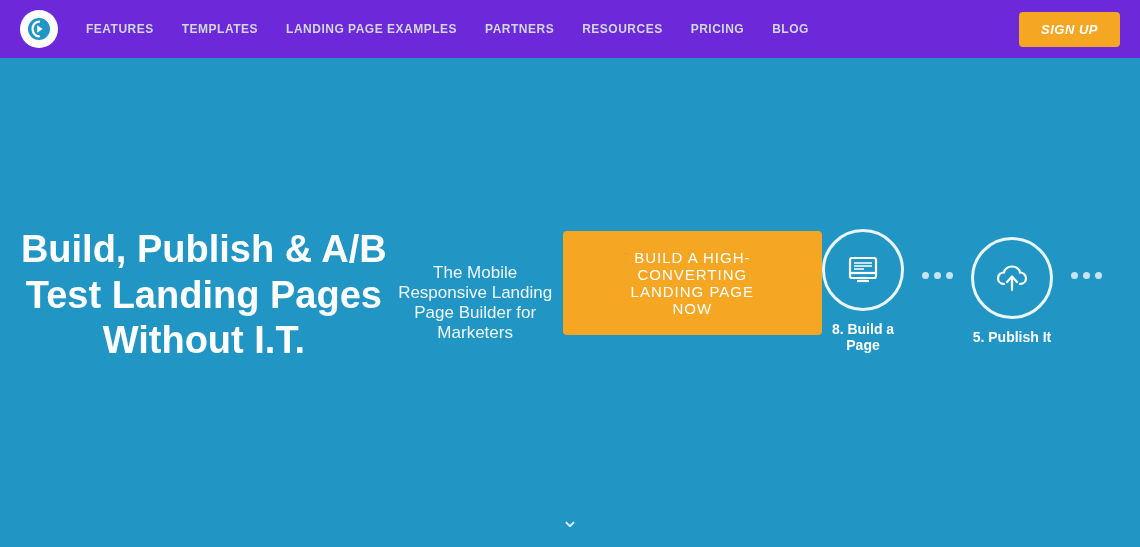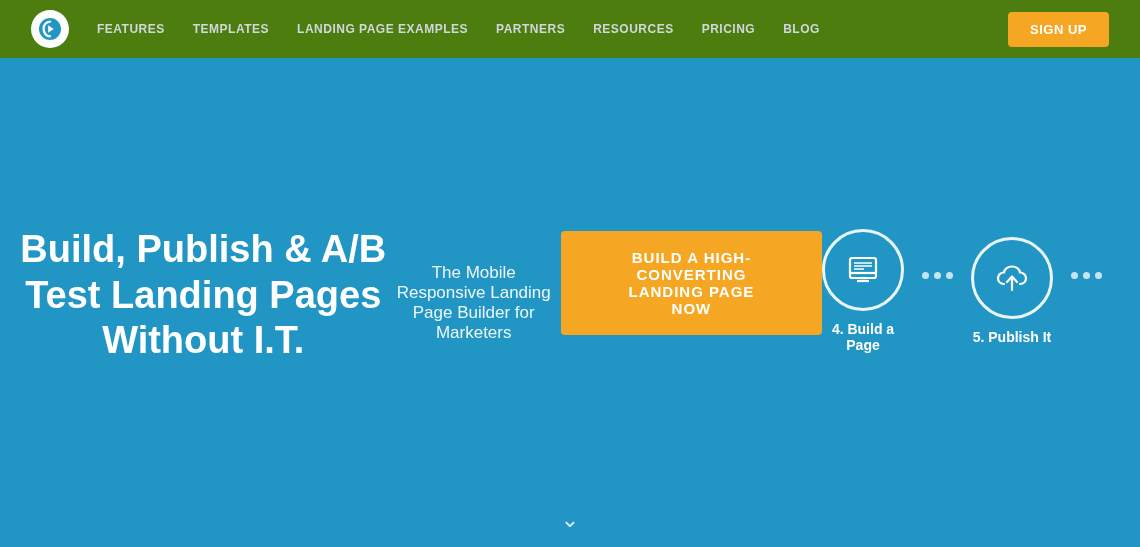--- a/index.html
+++ b/index.html
@@ -1,23 +1,23 @@
 <!DOCTYPE html>
 <html><head>
   <meta charset="utf-8">
   <style>
     * { margin: 0; padding: 0; box-sizing: border-box; }
     body { font-family: 'Arial', sans-serif; width: 1140px; height: 547px; overflow: hidden; }
 
     
     .navbar {
-      background-color: #4d7c0f;
-      display: flex;
-      align-items: center;
-      padding: 0 31px;
+      background-color: #6d28d9;
+      display: flex;
+      align-items: center;
+      padding: 0 20px;
       height: 58px;
     }
     .navbar-logo {
       width: 38px;
       height: 38px;
       border-radius: 50%;
       background-color: #fff;
       display: flex;
       align-items: center;
       justify-content: center;
@@ -48,20 +48,21 @@
       color: #fff;
       font-size: 13px;
       font-weight: 700;
       letter-spacing: 0.5px;
       padding: 10px 22px;
       border: none;
       border-radius: 4px;
       cursor: pointer;
       text-transform: uppercase;
       white-space: nowrap;
+      font-style: italic;
     }
 
     
     .hero {
       background-color: #2196c4;
       display: flex;
       flex-direction: row;
       align-items: center;
       justify-content: center;
       height: 489px;
@@ -80,21 +81,21 @@
     .hero-subtitle {
       color: rgba(255,255,255,0.92);
       font-size: 17px;
       font-weight: 400;
       text-align: center;
     }
     .hero-cta {
       background-color: #f5a623;
       color: #fff;
       font-size: 15px;
-      font-weight: 700;
+      font-weight: 400;
       letter-spacing: 1px;
       padding: 18px 52px;
       border: none;
       border-radius: 4px;
       cursor: pointer;
       text-transform: uppercase;
       margin-bottom: 40px;
     }
     .hero-steps {
       display: flex;
@@ -183,21 +184,21 @@
 
           <rect x="8" y="9" width="26" height="20" rx="2" stroke="white" stroke-width="2.2" fill="none"></rect>
           <line x1="8" y1="24" x2="34" y2="24" stroke="white" stroke-width="2.2"></line>
           <line x1="18" y1="29" x2="24" y2="29" stroke="white" stroke-width="2.2"></line>
           <line x1="15" y1="32" x2="27" y2="32" stroke="white" stroke-width="2.2"></line>
           <line x1="12" y1="14" x2="30" y2="14" stroke="white" stroke-width="1.5"></line>
           <line x1="12" y1="17" x2="30" y2="17" stroke="white" stroke-width="1.5"></line>
           <line x1="12" y1="20" x2="22" y2="20" stroke="white" stroke-width="1.5"></line>
         </svg>
       </div>
-      <span class="step-label">4. Build a Page</span>
+      <span class="step-label">8. Build a Page</span>
     </div>
 
     <div class="dots">
       <div class="dot"></div>
       <div class="dot"></div>
       <div class="dot"></div>
     </div>
 
     <div class="step">
       <div class="step-circle">

